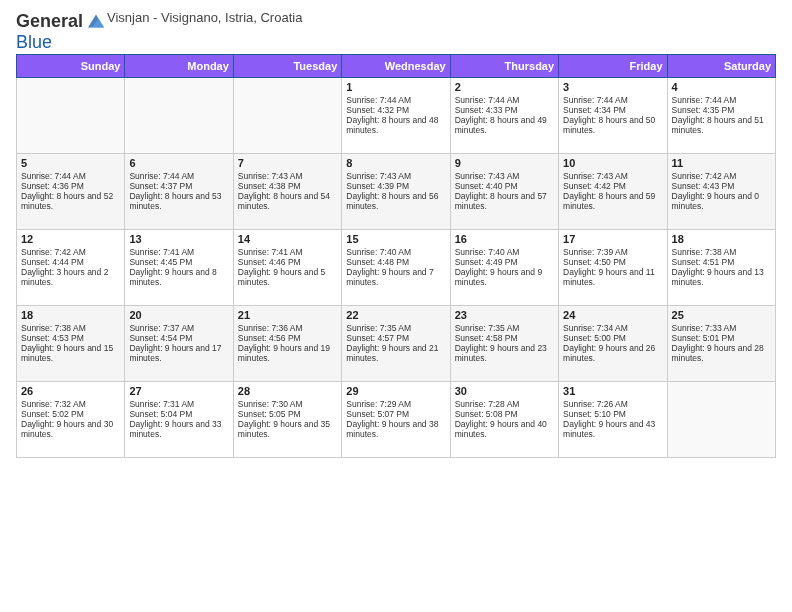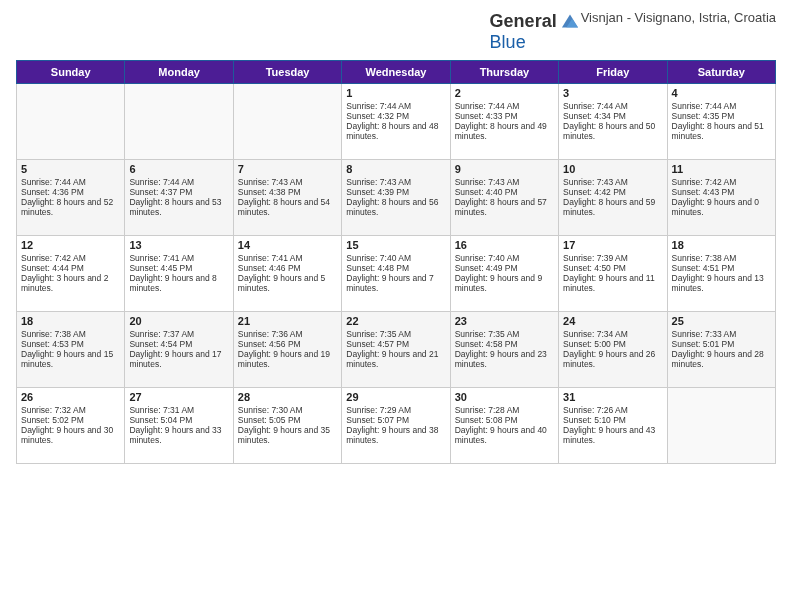--- a/index.html
+++ b/index.html
@@ -10,22 +10,22 @@
       height: 612px;
       overflow: hidden;
     }
     .container {
       width: 792px;
       padding: 10px 16px 10px 16px;
     }
     .header-top {
       display: flex;
       align-items: flex-start;
-      justify-content: flex-end;
-      margin-bottom: 7px;
+      justify-content: flex-start;
+      margin-bottom: 1px;
     }
     .logo {
       display: flex;
       align-items: center;
       gap: 0;
     }
     .logo-text-general {
       font-size: 18px;
       font-weight: bold;
       color: #333;
@@ -52,26 +52,26 @@
     .location-title {
       font-size: 13px;
       color: #444;
     }
     table {
       width: 100%;
       border-collapse: collapse;
       table-layout: fixed;
     }
     thead tr th {
-      background-color: #4c1d95;
+      background-color: #8b5cf6;
       color: #fff;
       font-size: 11px;
       font-weight: bold;
       padding: 5px 4px;
-      text-align: center;
+      text-align: right;
       border: 1px solid #1e5a9a;
     }
     tbody tr td {
       border: 1px solid #ccc;
       vertical-align: top;
       padding: 3px 4px;
       font-size: 8.5px;
       color: #333;
       height: 76px;
       background: #fff;

